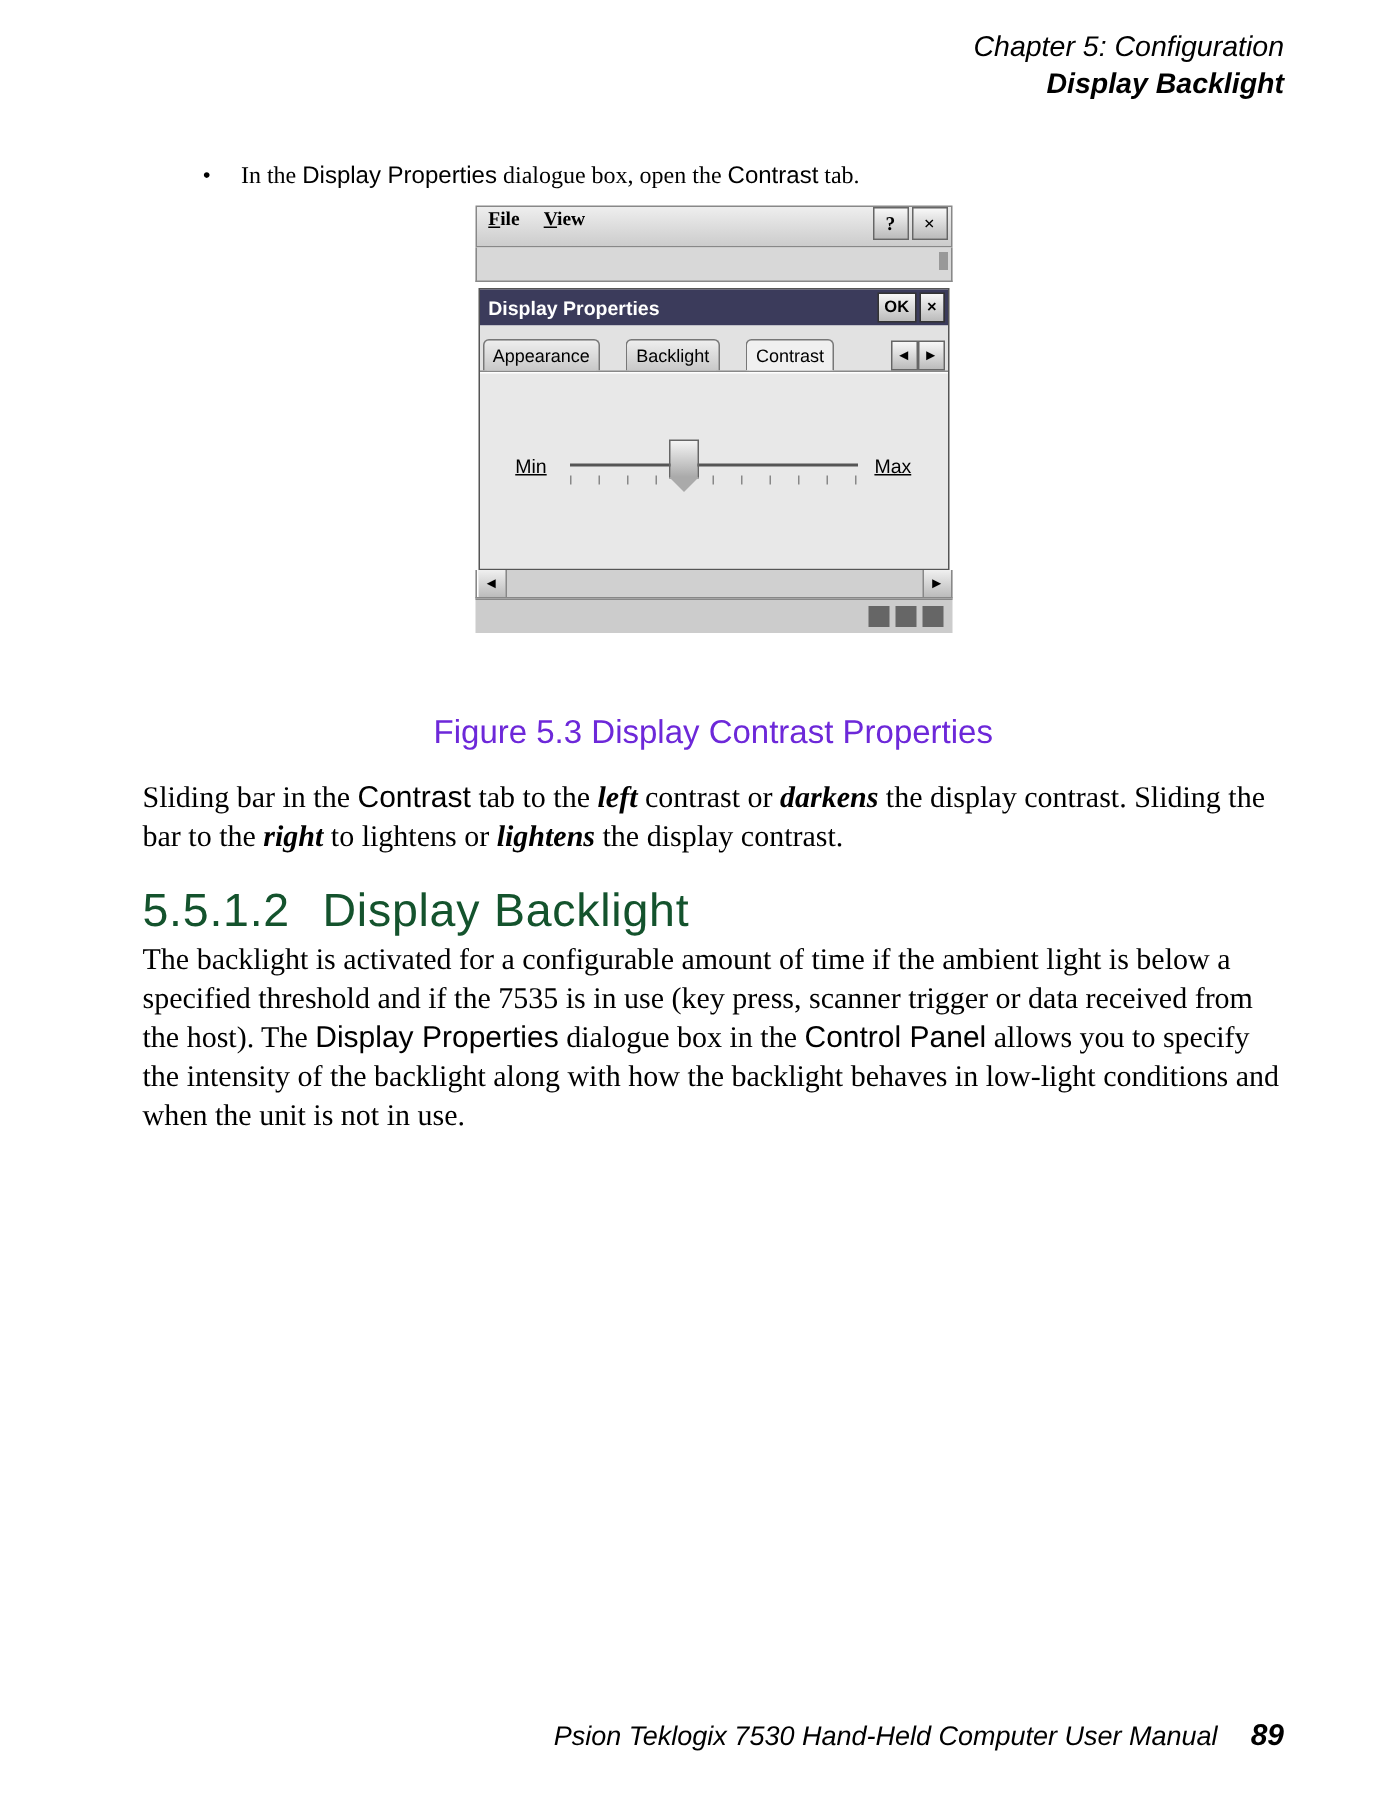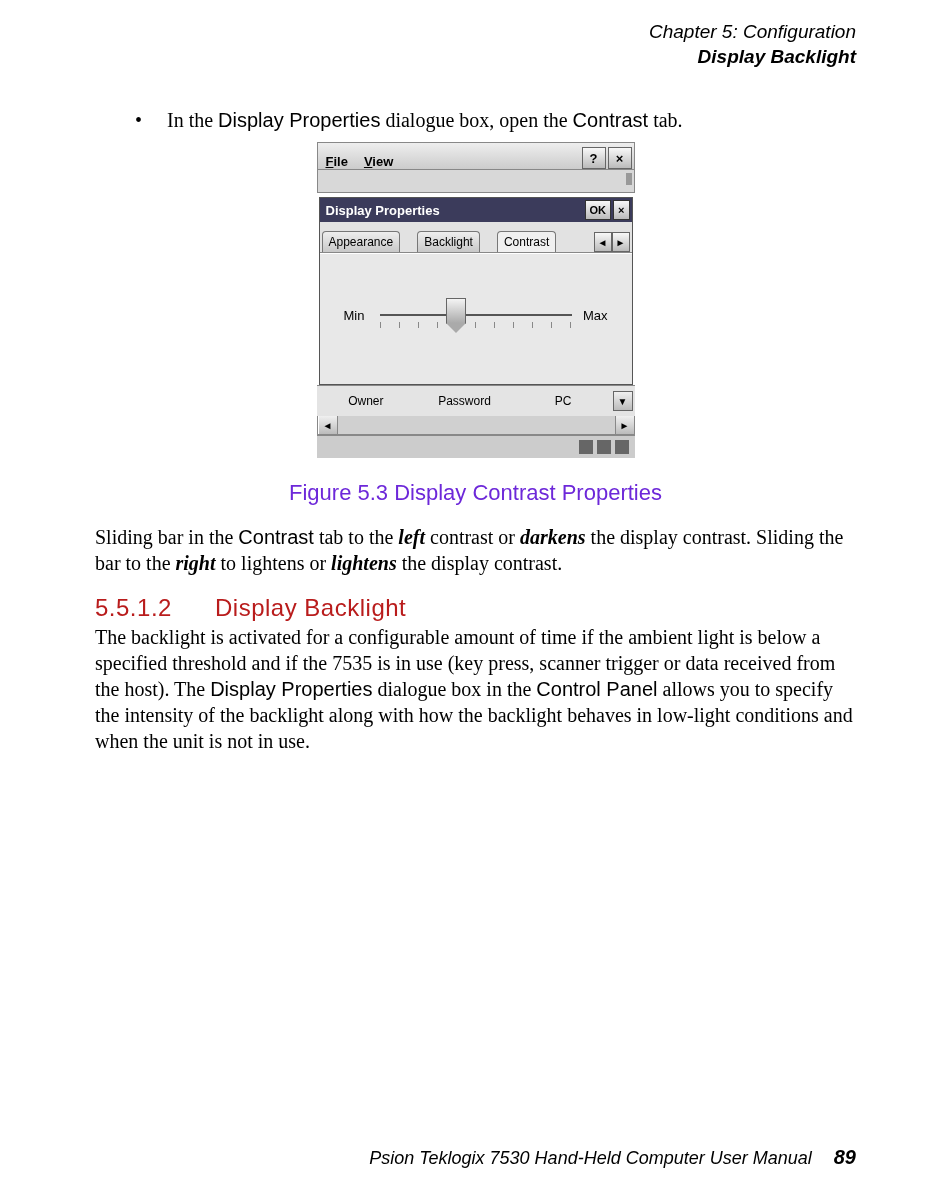--- a/index.html
+++ b/index.html
@@ -20,40 +20,41 @@
   text-align: right;
   font-family: Arial, sans-serif;
   font-style: italic;
   font-size: 19px;
   line-height: 1.3;
   margin-bottom: 40px;
 }
 .header-line1 { font-weight: normal; }
 .header-line2 { font-weight: bold; }
 .bullet-line {
-  font-size: 20px;
+  font-size: 16px;
   margin-left: 40px;
 }
 .cond { font-family: 'Arial Narrow', Arial, sans-serif; font-stretch: condensed; }
 .screenshot {
   width: 318px;
   height: 330px;
   margin: 10px auto 8px auto;
   background: #fff;
   position: relative;
   font-family: Tahoma, Arial, sans-serif;
 }
 .menubar {
   height: 26px;
   background: linear-gradient(#eee,#ccc);
   border: 1px solid #888;
   display: flex;
-  align-items: flex-end;
+  align-items: flex-start;
   font-size: 13px;
   font-weight: bold;
+  font-family: Liberation Serif, serif;
 }
 .menubar .m { padding: 0 8px; }
 .menubar .m u { text-decoration: underline; }
 .menubar .spacer { flex: 1; }
 .sq-btn {
   width: 22px; height: 20px;
   background: linear-gradient(#f8f8f8,#bbb);
   border: 1px solid #666;
   margin-right: 2px;
   display: flex; align-items: center; justify-content: center;
@@ -128,20 +129,21 @@
 }
 .slider-area {
   height: 130px;
   background:#e8e8e8;
   position:relative;
   border-top:1px solid #fff;
 }
 .min-lbl, .max-lbl {
   position:absolute; top:54px;
   font-size:13px;
+  text-decoration:underline;
 }
 .min-lbl { left: 24px; }
 .max-lbl { right: 24px; }
 .track {
   position:absolute;
   left: 60px; right:60px; top:60px;
   height:2px; background:#555;
 }
 .ticks {
   position:absolute; left:60px; right:60px; top:68px;
@@ -213,22 +215,22 @@
   color:#6d28d9;
   margin: 6px 0 18px 0;
 }
 .para {
   font-size:20px;
   line-height:1.3;
   margin-bottom: 18px;
 }
 .h3 {
   font-family: 'Arial Narrow', Arial, sans-serif;
-  font-size: 24px;
-  color:#b91c1c;
+  font-size: 31px;
+  color:#14532d;
   margin: 8px 0 2px 0;
   letter-spacing: 0.5px;
 }
 .h3 .num { display:inline-block; width: 120px; }
 .note-row {
   display:flex;
   align-items:flex-start;
   gap: 10px;
   margin-left: -60px;
 }
@@ -303,26 +305,20 @@
             <span></span>
             <span></span>
             <span></span>
             <span></span>
             <span></span>
             <span></span>
       </div>
       <div class="thumb"></div>
     </div>
   </div>
-  <div class="bottom-icons">
-    <div class="it">Owner</div>
-    <div class="it">Password</div>
-    <div class="it">PC</div>
-    <div class="drop">▼</div>
-  </div>
   <div class="hscroll">
     <div class="sbtn">◄</div>
     <div class="trackh"></div>
     <div class="sbtn">►</div>
   </div>
   <div class="taskbar">
     <div class="tray-icon"></div>
     <div class="tray-icon"></div>
     <div class="tray-icon"></div>
   </div>

